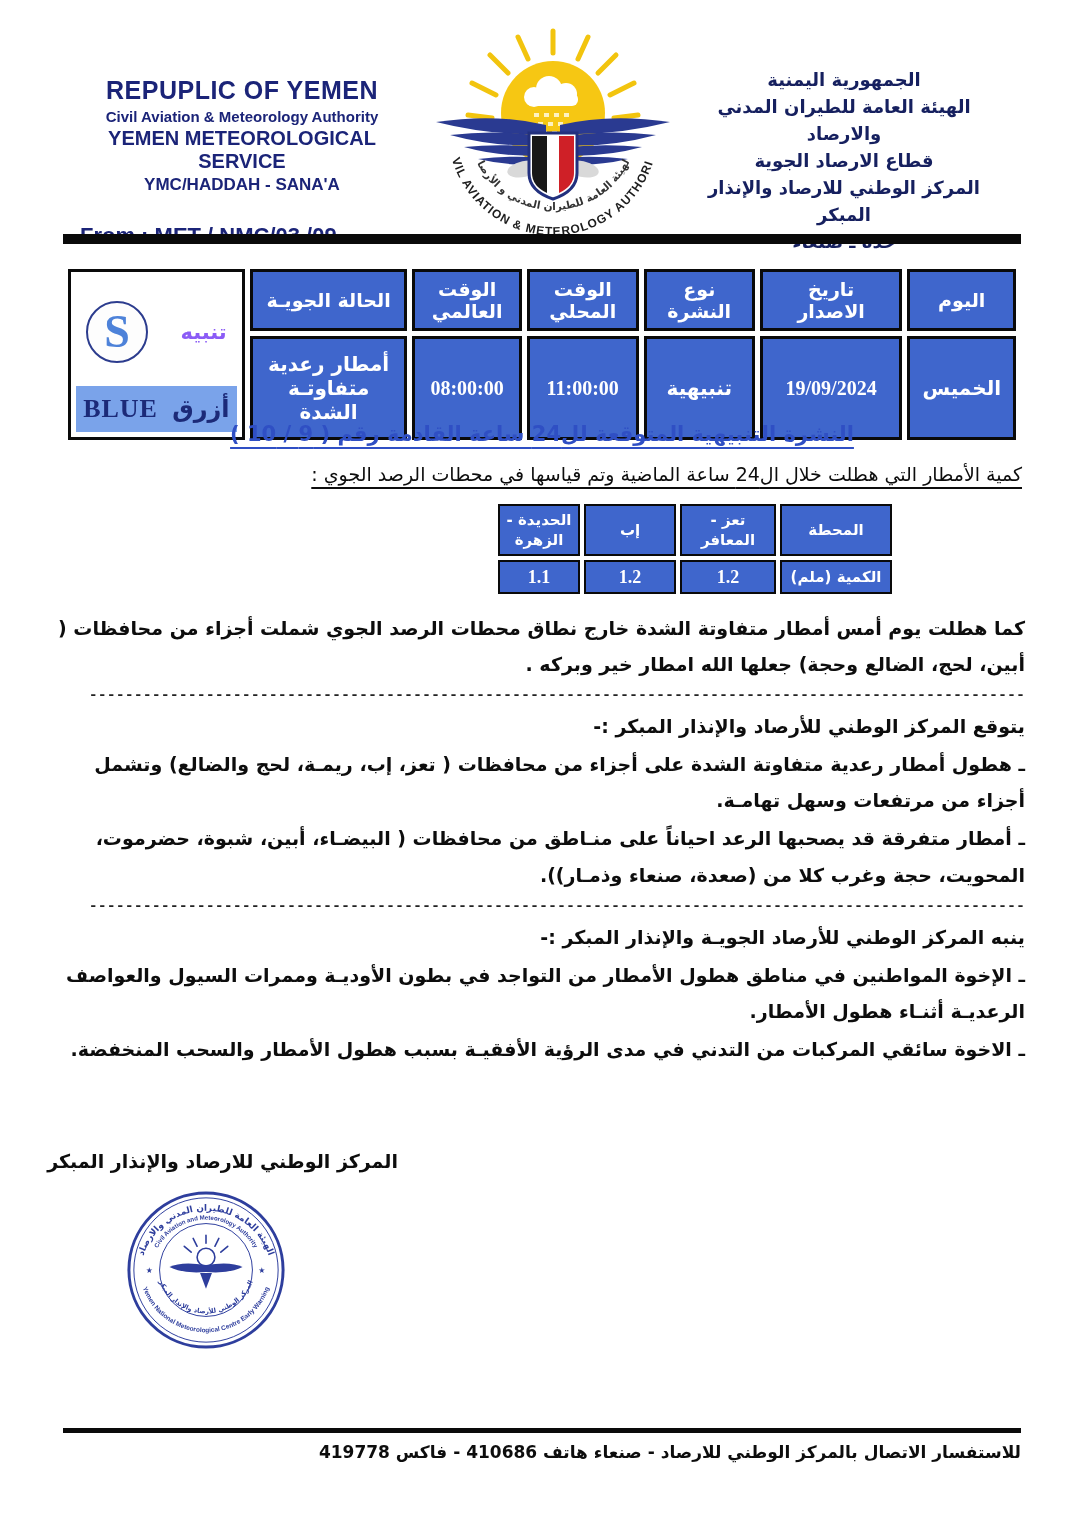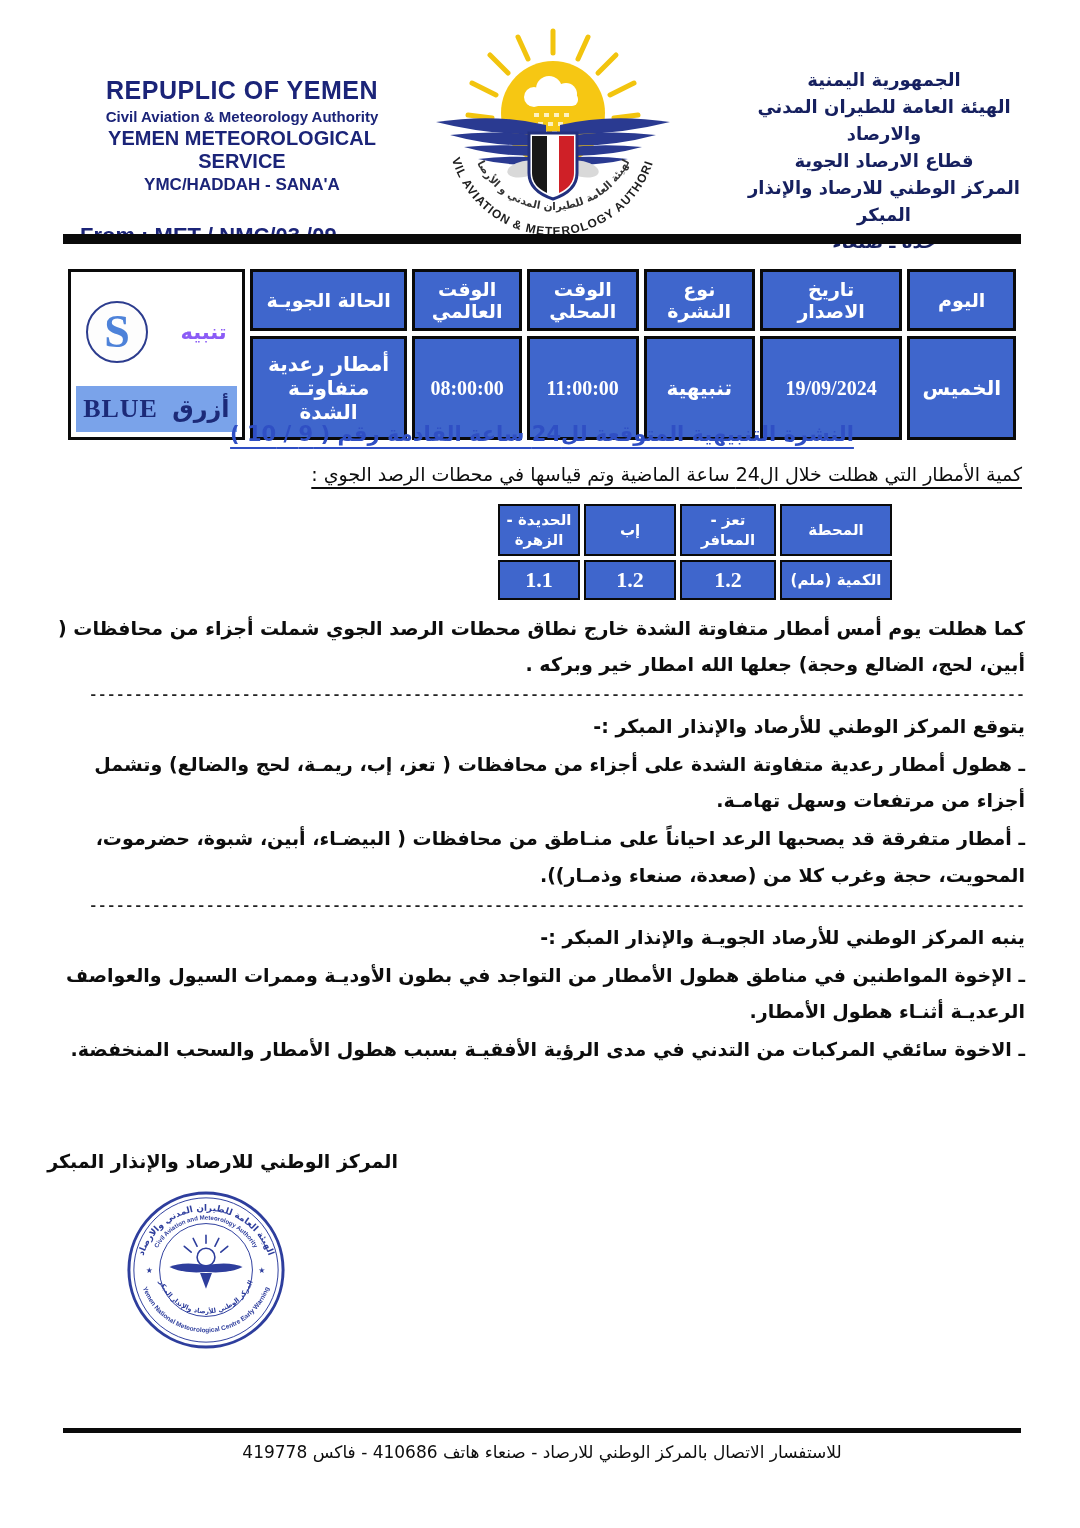--- a/index.html
+++ b/index.html
@@ -12,21 +12,21 @@
   .hdr-left {
     position:absolute; left:62px; top:76px; width:360px; text-align:center;
     color:#1b2478; font-weight:bold; font-family:"Liberation Sans", sans-serif;
   }
   .hdr-left .l1 { font-size:25px; letter-spacing:.5px; }
   .hdr-left .l2 { font-size:15px; margin-top:3px; }
   .hdr-left .l3 { font-size:20px; margin-top:2px; }
   .hdr-left .l4 { font-size:17px; margin-top:2px; }
   .hdr-left .from { font-size:22px; margin-top:28px; text-align:left; padding-left:18px; }
   .hdr-right {
-    position:absolute; left:744px; top:66px; width:280px; text-align:center;
+    position:absolute; left:704px; top:66px; width:280px; text-align:center;
     color:#16205f; font-weight:bold; font-size:18px; line-height:1.5; direction:rtl;
   }
   .logo-wrap { position:absolute; left:428px; top:22px; width:250px; height:222px; }
   .bar { position:absolute; left:63px; width:958px; background:#0a0a0a; }
   .bar-top { top:234px; height:10px; }
   .bar-bottom { top:1428px; height:5px; }
 
   
   .info-table {
     position:absolute; left:63px; top:264px; width:958px;
@@ -73,43 +73,43 @@
   .rain-table {
     position:absolute; right:184px; top:500px;
     border-collapse:separate; border-spacing:4px; direction:rtl;
   }
   .rain-table td {
     background:#3f66cc; border:2px solid #0a0a0a; color:#fff; text-align:center;
     vertical-align:middle; font-weight:bold; font-size:15px; line-height:1.35; padding:3px 4px;
   }
   .rain-table tr.hrow td { height:52px; }
   .rain-table tr.vrow td { height:34px; }
-  .rain-table td.num { font-family:"Liberation Serif", serif; font-size:22px; }
+  .rain-table td.num { font-family:"Liberation Serif", serif; font-size:18px; }
   .rw-st{width:112px}.rw-1{width:96px}.rw-2{width:92px}.rw-3{width:82px}
 
   
   .body-text {
     position:absolute; right:55px; top:610px; width:972px; direction:rtl; text-align:right;
     font-weight:bold; font-size:19px; line-height:1.9; color:#0d0d0d;
   }
   .body-text .para { margin-bottom:2px; }
   .divider { font-family:"Liberation Mono", monospace; font-size:15px; font-weight:bold;
     letter-spacing:0px; line-height:1.6; color:#222; overflow:hidden; white-space:nowrap; }
 
   
   .signature {
     position:absolute; left:58px; top:1150px; width:340px; text-align:center; direction:rtl;
     font-weight:bold; font-size:19px; white-space:nowrap; color:#0d0d0d;
   }
   .stamp-wrap { position:absolute; left:122px; top:1186px; width:168px; height:168px; }
 
   
   .footer-text {
-    position:absolute; left:63px; top:1442px; width:958px; text-align:center; direction:rtl;
-    font-weight:normal; font-size:17px; color:#0d0d0d;
+    position:absolute; left:63px; top:1442px; width:958px; text-align:right; direction:rtl;
+    font-weight:bold; font-size:17px; color:#0d0d0d;
   }
 </style>
 </head>
 <body>
 
 <div class="page">
 
   <div class="hdr-left">
     <div class="l1">REPUPLIC OF YEMEN</div>
     <div class="l2">Civil Aviation &amp; Meteorology Authority</div>

